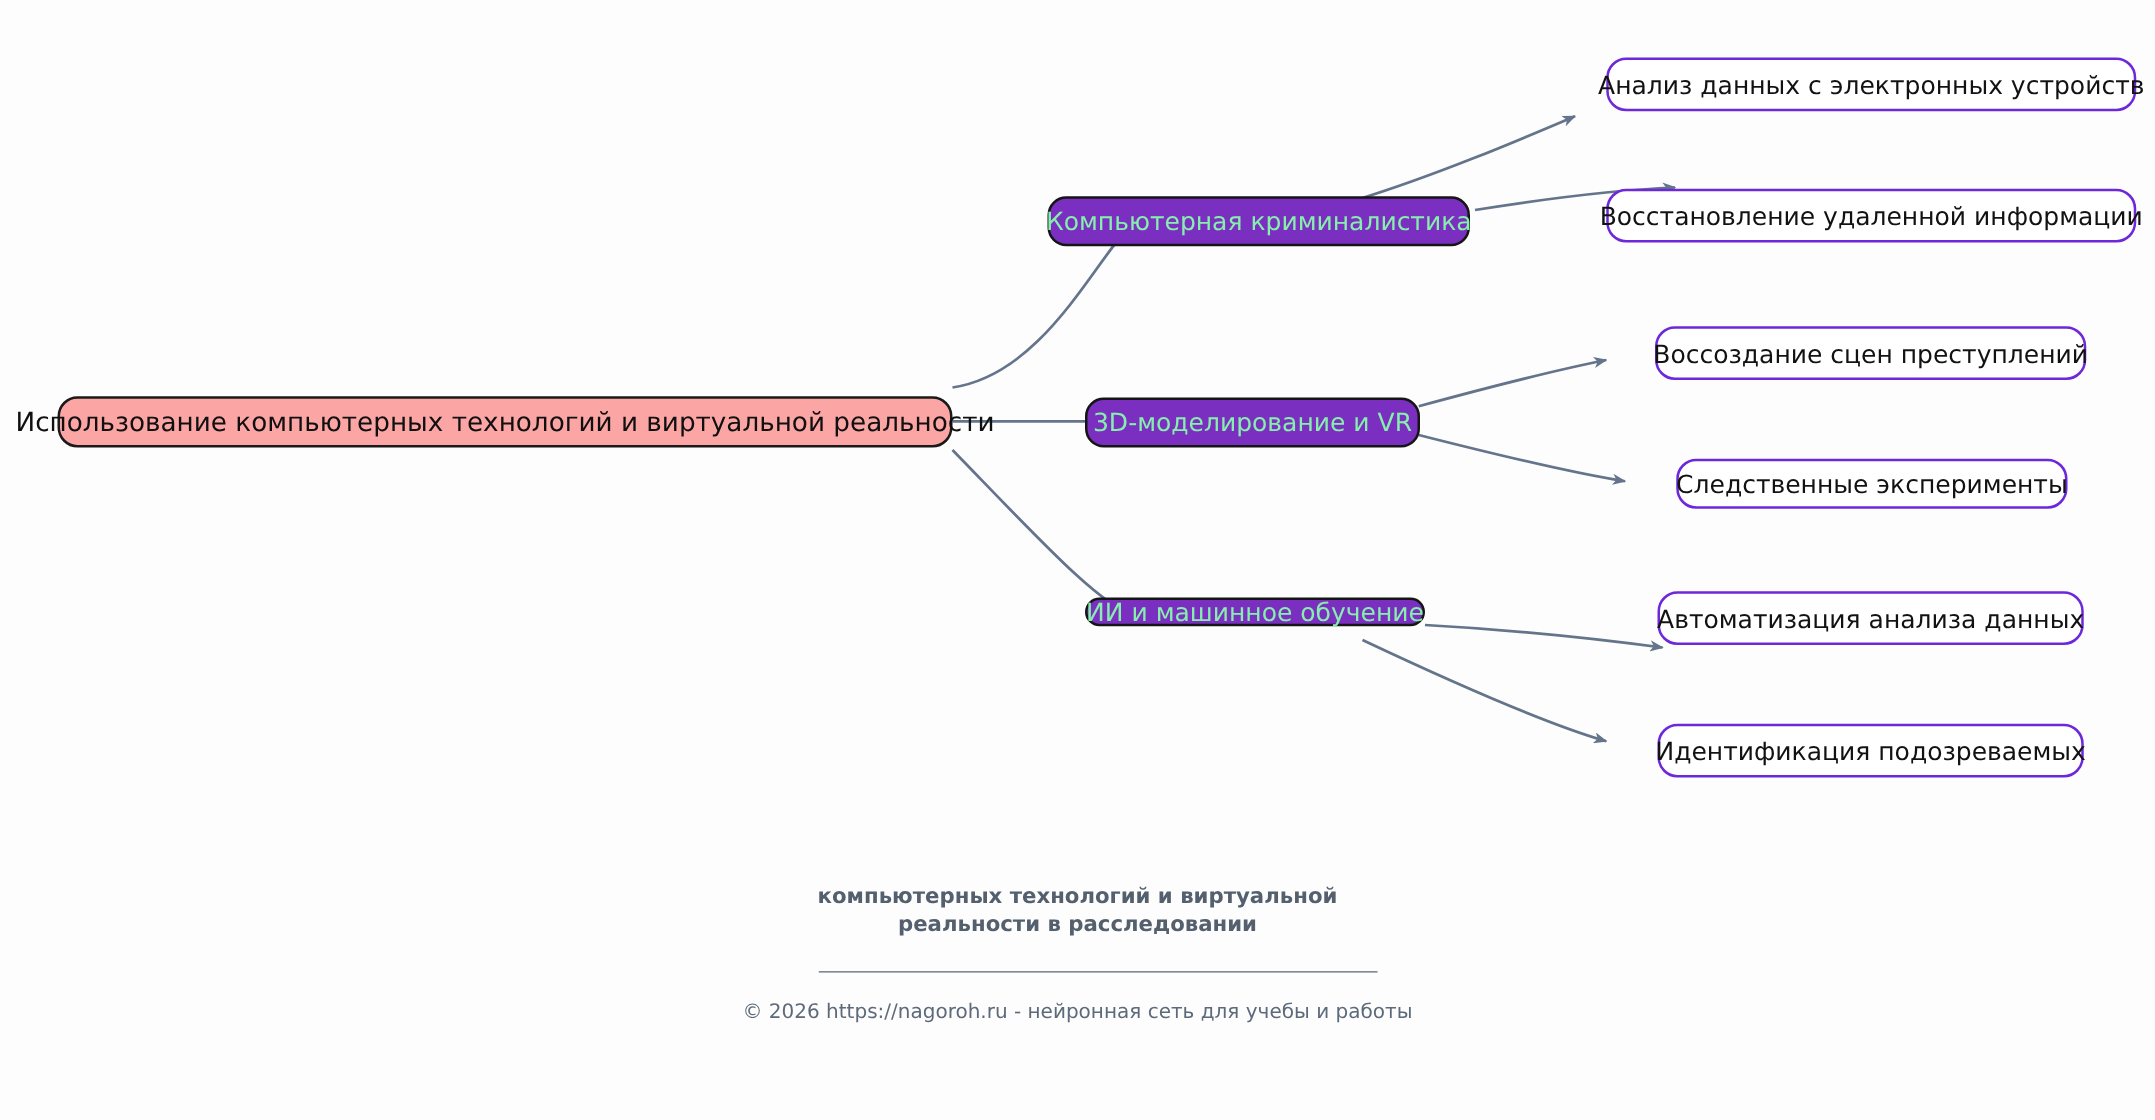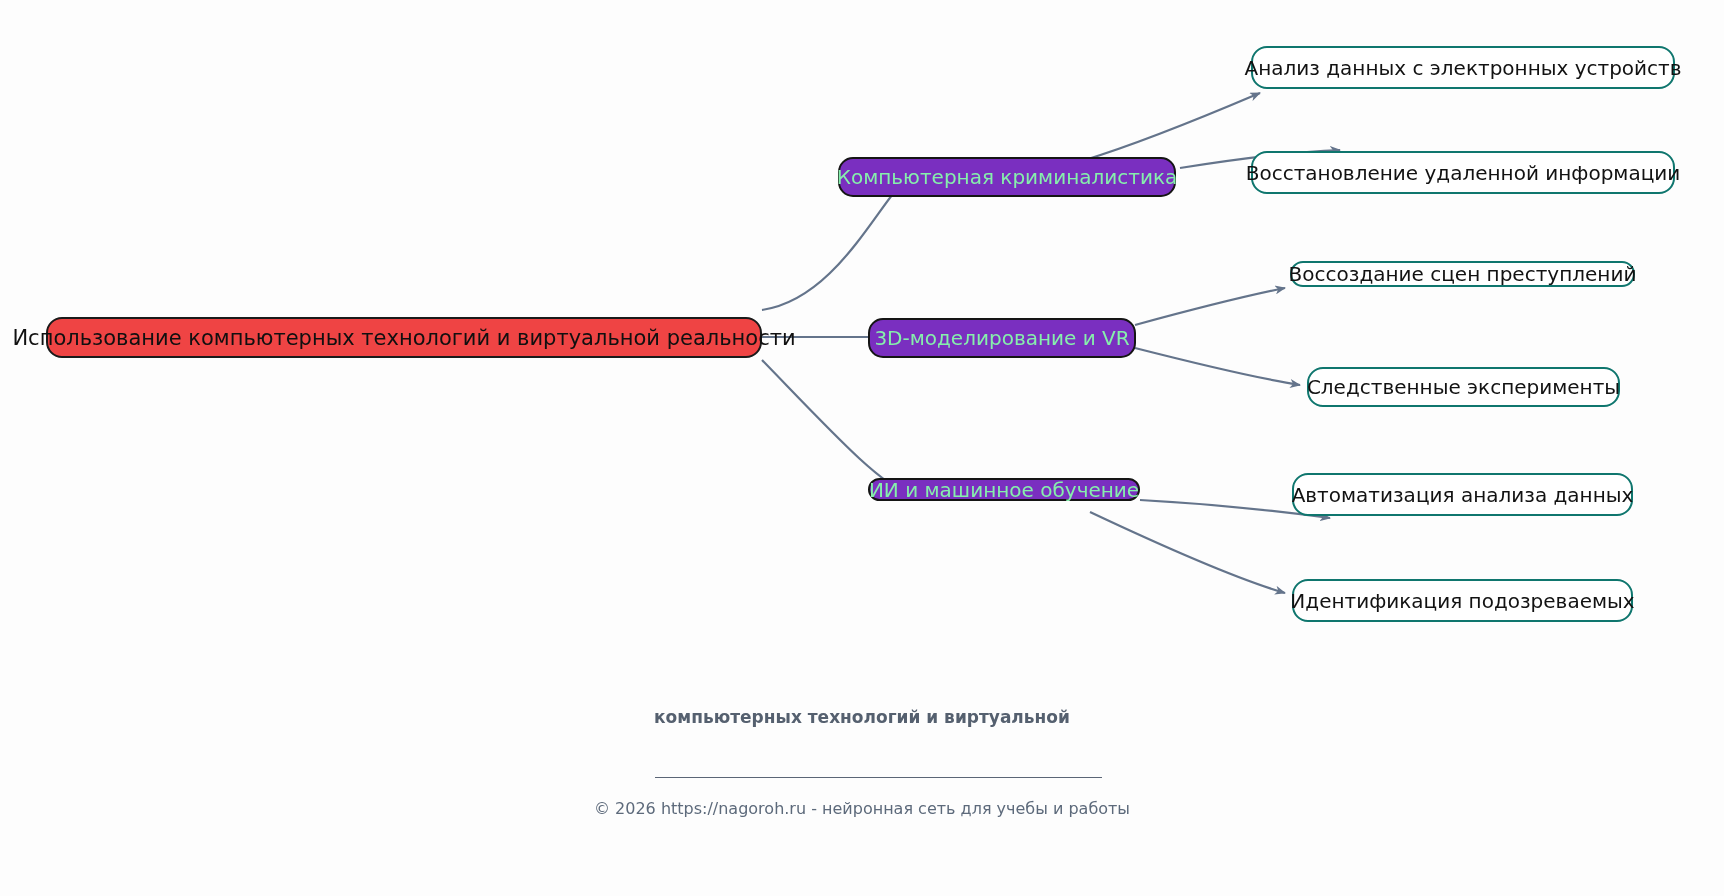--- a/index.html
+++ b/index.html
@@ -29,39 +29,40 @@
     position: absolute;
     box-sizing: border-box;
     display: flex;
     align-items: center;
     justify-content: center;
     white-space: nowrap;
     border-radius: 14px;
     font-family: "DejaVu Sans", sans-serif;
   }
   .node-root {
-    background: #ef4444;
+    background: #fca5a5;
     border: 2px solid #1a1a1a;
     color: #101010;
     font-size: 21px;
     border-radius: 16px;
   }
   .node-branch {
     background: #7a2fc0;
     border: 2px solid #151515;
     color: #86efac;
     font-size: 20px;
     border-radius: 15px;
   }
   .node-leaf {
     background: #ffffff;
-    border: 2px solid #0f766e;
+    border: 2px solid #6d28d9;
     color: #121212;
     font-size: 20px;
     border-radius: 16px;
+    margin-left: 34px;
   }
   .caption {
     position: absolute;
     text-align: center;
     color: #55606f;
     font-family: "DejaVu Sans", sans-serif;
     font-weight: bold;
     font-size: 17px;
     line-height: 1.35;
   }
@@ -126,38 +127,39 @@
   </div>
 
   <div class="node node-leaf" style="left:1251px; top:46px; width:424px; height:43px;">
     <span>Анализ данных с электронных устройств</span>
   </div>
 
   <div class="node node-leaf" style="left:1251px; top:151px; width:424px; height:43px;">
     <span>Восстановление удаленной информации</span>
   </div>
 
-  <div class="node node-leaf" style="left:1290px; top:261px; width:345px; height:26px;">
+  <div class="node node-leaf" style="left:1290px; top:261px; width:345px; height:43px;">
     <span>Воссоздание сцен преступлений</span>
   </div>
 
   <div class="node node-leaf" style="left:1307px; top:367px; width:313px; height:40px;">
     <span>Следственные эксперименты</span>
   </div>
 
   <div class="node node-leaf" style="left:1292px; top:473px; width:341px; height:43px;">
     <span>Автоматизация анализа данных</span>
   </div>
 
   <div class="node node-leaf" style="left:1292px; top:579px; width:341px; height:43px;">
     <span>Идентификация подозреваемых</span>
   </div>
 
   <div class="caption" style="left:562px; top:706px; width:600px;">
     <span class="caption-line">компьютерных технологий и виртуальной</span>
+    <span class="caption-line">реальности в расследовании</span>
   </div>
 
   <div class="divider" style="left:655px; top:777px; width:447px;"></div>
 
   <div class="footer" style="left:462px; top:799px; width:800px;">
     <span>© 2026 https://nagoroh.ru - нейронная сеть для учебы и работы</span>
   </div>
 
 </div>
 

